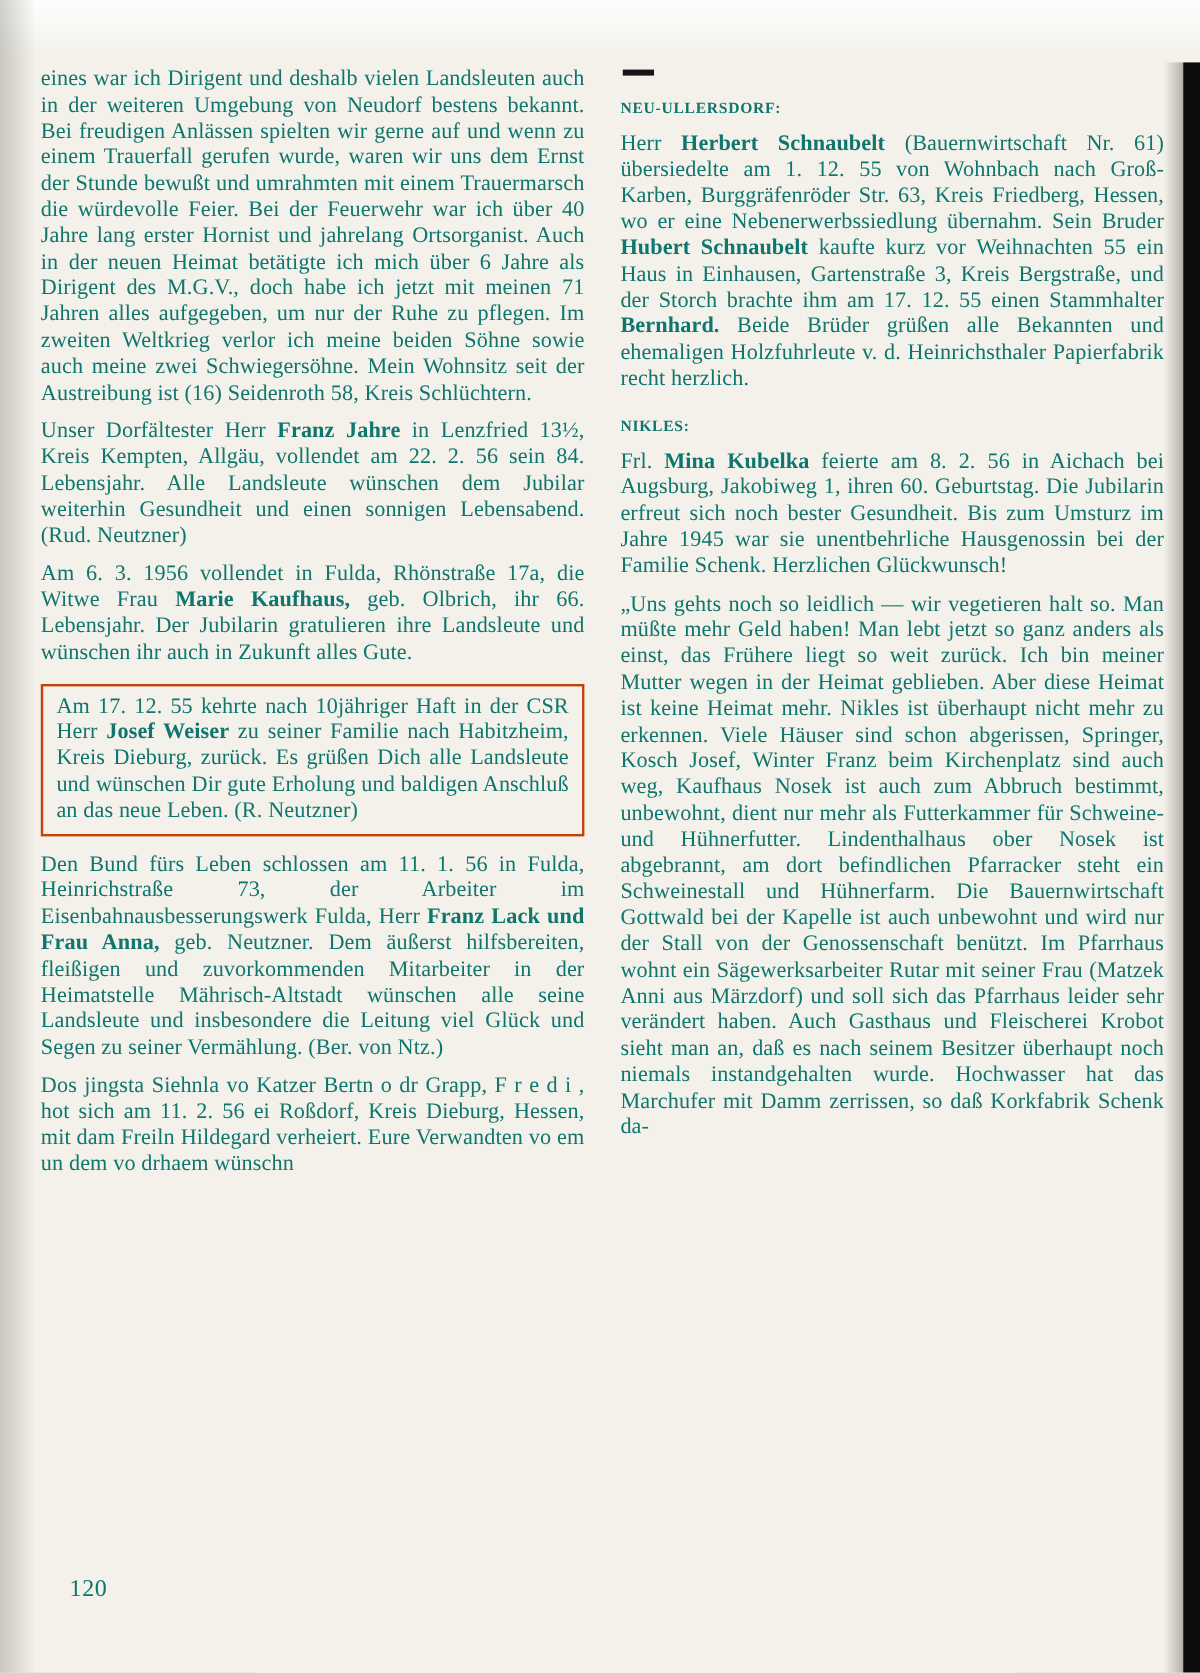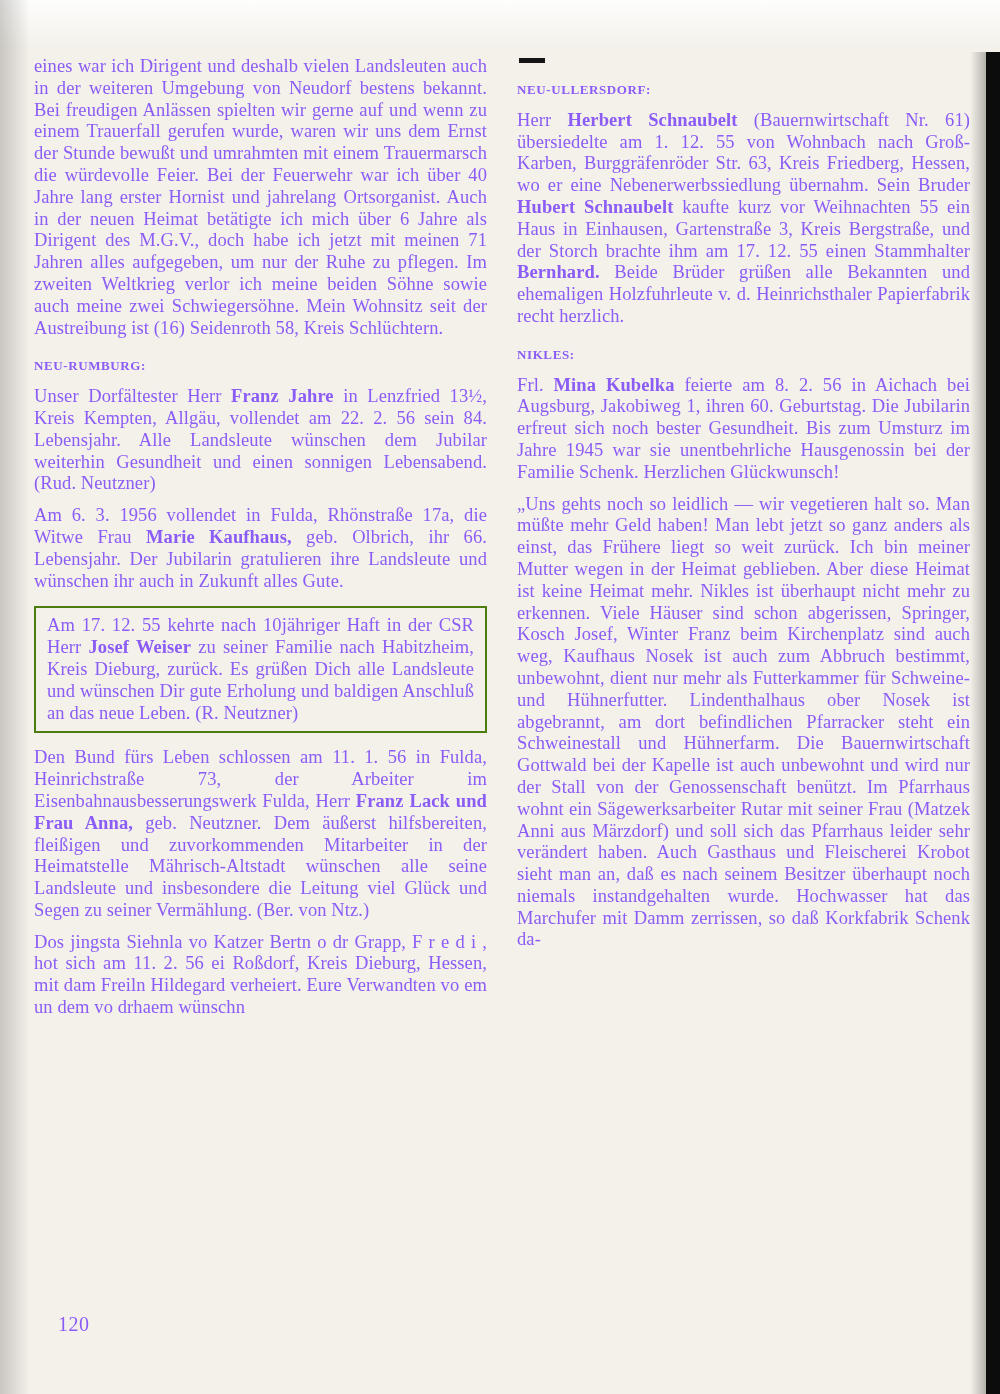--- a/index.html
+++ b/index.html
@@ -7,21 +7,21 @@
     padding: 0;
     background: #d8d6d0;
     font-family: "Liberation Serif", "DejaVu Serif", serif;
   }
   .scan-page {
     position: relative;
     width: 1000px;
     height: 1394px;
     background: #f3f1ea;
     overflow: hidden;
-    color: #8b5cf6;
+    color: #0f766e;
   }
   
   .binding-shadow {
     position: absolute;
     left: 0; top: 0; bottom: 0;
     width: 30px;
     background: linear-gradient(90deg, rgba(90,88,82,0.28), rgba(90,88,82,0.0));
     pointer-events: none;
   }
   .top-margin-shadow {
@@ -56,21 +56,21 @@
     width: 453px;
     font-size: 18.5px;
     line-height: 21.8px;
     text-align: justify;
     letter-spacing: 0.1px;
   }
   .para {
     margin: 0 0 10px 0;
   }
   .para.boxed {
-    border: 2px solid #4d7c0f;
+    border: 2px solid #c2410c;
     padding: 7px 11px;
     margin: 14px 0 14px 0;
   }
   .heading {
     font-size: 13px;
     font-weight: bold;
     letter-spacing: 0.6px;
     margin: 16px 0 9px 0;
     text-align: left;
   }
@@ -93,21 +93,20 @@
 </head>
 <body>
 
 <div class="scan-page">
   <div class="top-margin-shadow"></div>
   <div class="binding-shadow"></div>
 
   <div class="columns">
     <div class="column column-left" id="col-left">
         <p class="para"><span>eines war ich Dirigent und deshalb vielen Landsleuten auch in der weiteren Umgebung von Neudorf bestens bekannt. Bei freudigen Anlässen spielten wir gerne auf und wenn zu einem Trauerfall gerufen wurde, waren wir uns dem Ernst der Stunde bewußt und umrahmten mit einem Trauermarsch die würdevolle Feier. Bei der Feuerwehr war ich über 40 Jahre lang erster Hornist und jahrelang Ortsorganist. Auch in der neuen Heimat betätigte ich mich über 6 Jahre als Dirigent des M.G.V., doch habe ich jetzt mit meinen 71 Jahren alles aufgegeben, um nur der Ruhe zu pflegen. Im zweiten Weltkrieg verlor ich meine beiden Söhne sowie auch meine zwei Schwiegersöhne. Mein Wohnsitz seit der Austreibung ist (16) Seidenroth 58, Kreis Schlüchtern.</span></p>
-        <h2 class="heading">NEU-RUMBURG:</h2>
         <p class="para"><span>Unser Dorfältester Herr </span><b>Franz Jahre</b><span> in Lenzfried 13½, Kreis Kempten, Allgäu, vollendet am 22. 2. 56 sein 84. Lebensjahr. Alle Landsleute wünschen dem Jubilar weiterhin Gesundheit und einen sonnigen Lebensabend. (Rud. Neutzner)</span></p>
         <p class="para"><span>Am 6. 3. 1956 vollendet in Fulda, Rhönstraße 17a, die Witwe Frau </span><b>Marie Kaufhaus,</b><span> geb. Olbrich, ihr 66. Lebensjahr. Der Jubilarin gratulieren ihre Landsleute und wünschen ihr auch in Zukunft alles Gute.</span></p>
         <p class="para boxed"><span>Am 17. 12. 55 kehrte nach 10jähriger Haft in der CSR Herr </span><b>Josef Weiser</b><span> zu seiner Familie nach Habitzheim, Kreis Dieburg, zurück. Es grüßen Dich alle Landsleute und wünschen Dir gute Erholung und baldigen Anschluß an das neue Leben. (R. Neutzner)</span></p>
         <p class="para"><span>Den Bund fürs Leben schlossen am 11. 1. 56 in Fulda, Heinrichstraße 73, der Arbeiter im Eisenbahnausbesserungswerk Fulda, Herr </span><b>Franz Lack und Frau Anna,</b><span> geb. Neutzner. Dem äußerst hilfsbereiten, fleißigen und zuvorkommenden Mitarbeiter in der Heimatstelle Mährisch-Altstadt wünschen alle seine Landsleute und insbesondere die Leitung viel Glück und Segen zu seiner Vermählung. (Ber. von Ntz.)</span></p>
         <p class="para"><span>Dos jingsta Siehnla vo Katzer Bertn o dr Grapp, F r e d i , hot sich am 11. 2. 56 ei Roßdorf, Kreis Dieburg, Hessen, mit dam Freiln Hildegard verheiert. Eure Verwandten vo em un dem vo drhaem wünschn</span></p>
       </div>
     <div class="column column-right" id="col-right">
         <div class="end-dash"></div>
         <h2 class="heading">NEU-ULLERSDORF:</h2>
         <p class="para"><span>Herr </span><b>Herbert Schnaubelt</b><span> (Bauernwirtschaft Nr. 61) übersiedelte am 1. 12. 55 von Wohnbach nach Groß-Karben, Burggräfenröder Str. 63, Kreis Friedberg, Hessen, wo er eine Nebenerwerbssiedlung übernahm. Sein Bruder </span><b>Hubert Schnaubelt</b><span> kaufte kurz vor Weihnachten 55 ein Haus in Einhausen, Gartenstraße 3, Kreis Bergstraße, und der Storch brachte ihm am 17. 12. 55 einen Stammhalter </span><b>Bernhard.</b><span> Beide Brüder grüßen alle Bekannten und ehemaligen Holzfuhrleute v. d. Heinrichsthaler Papierfabrik recht herzlich.</span></p>

